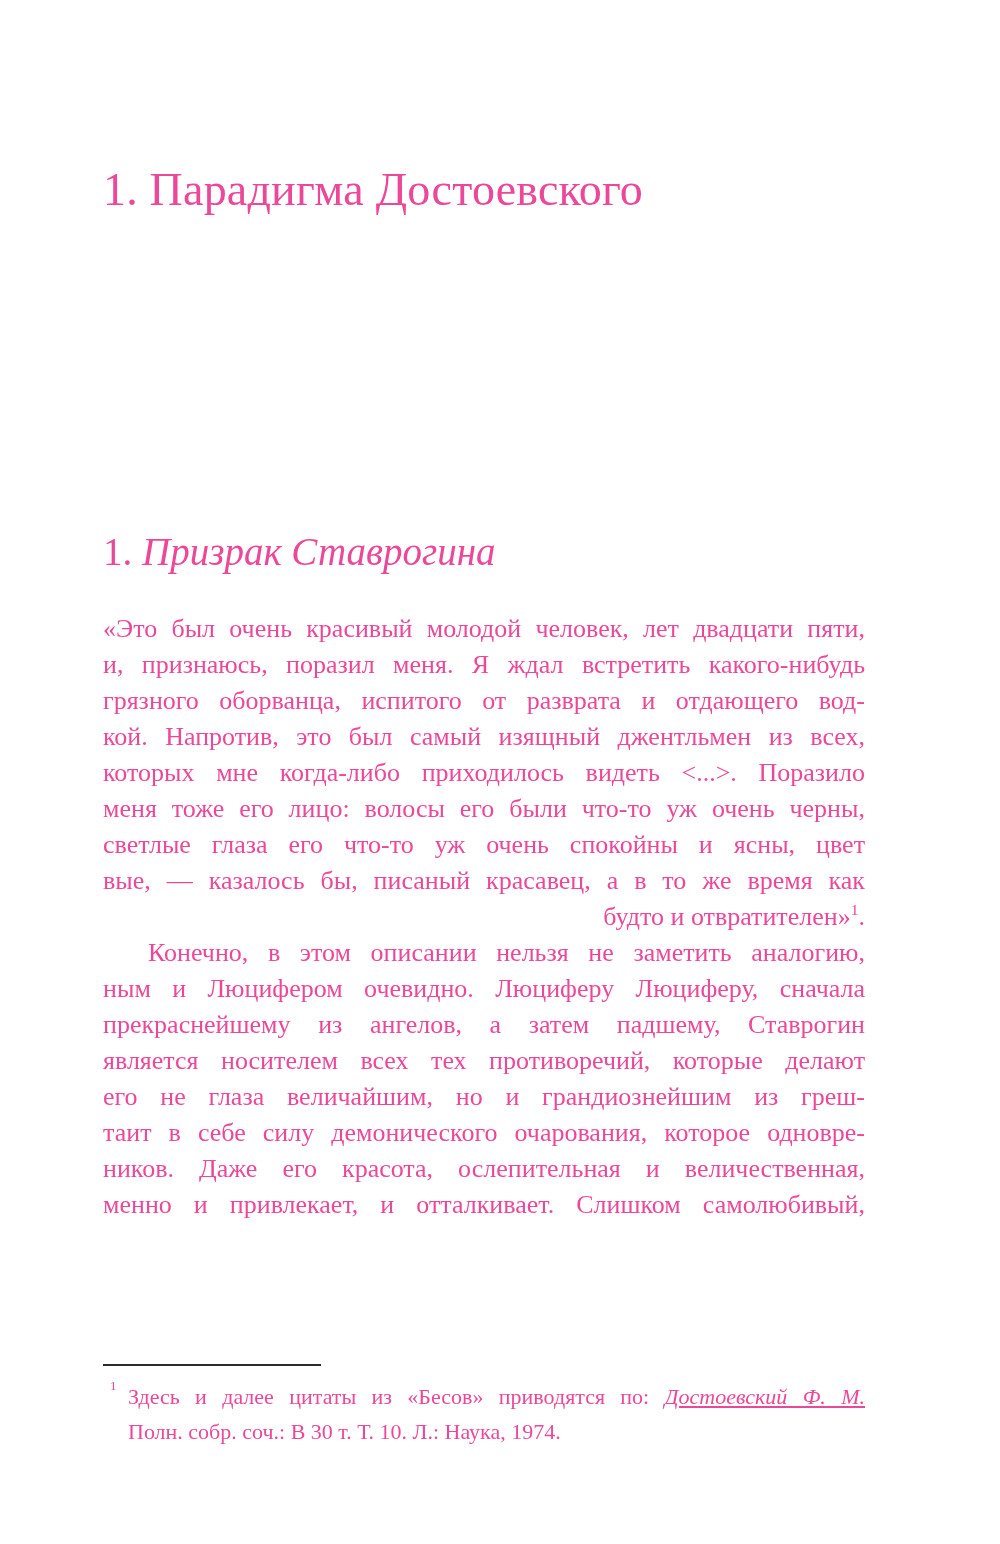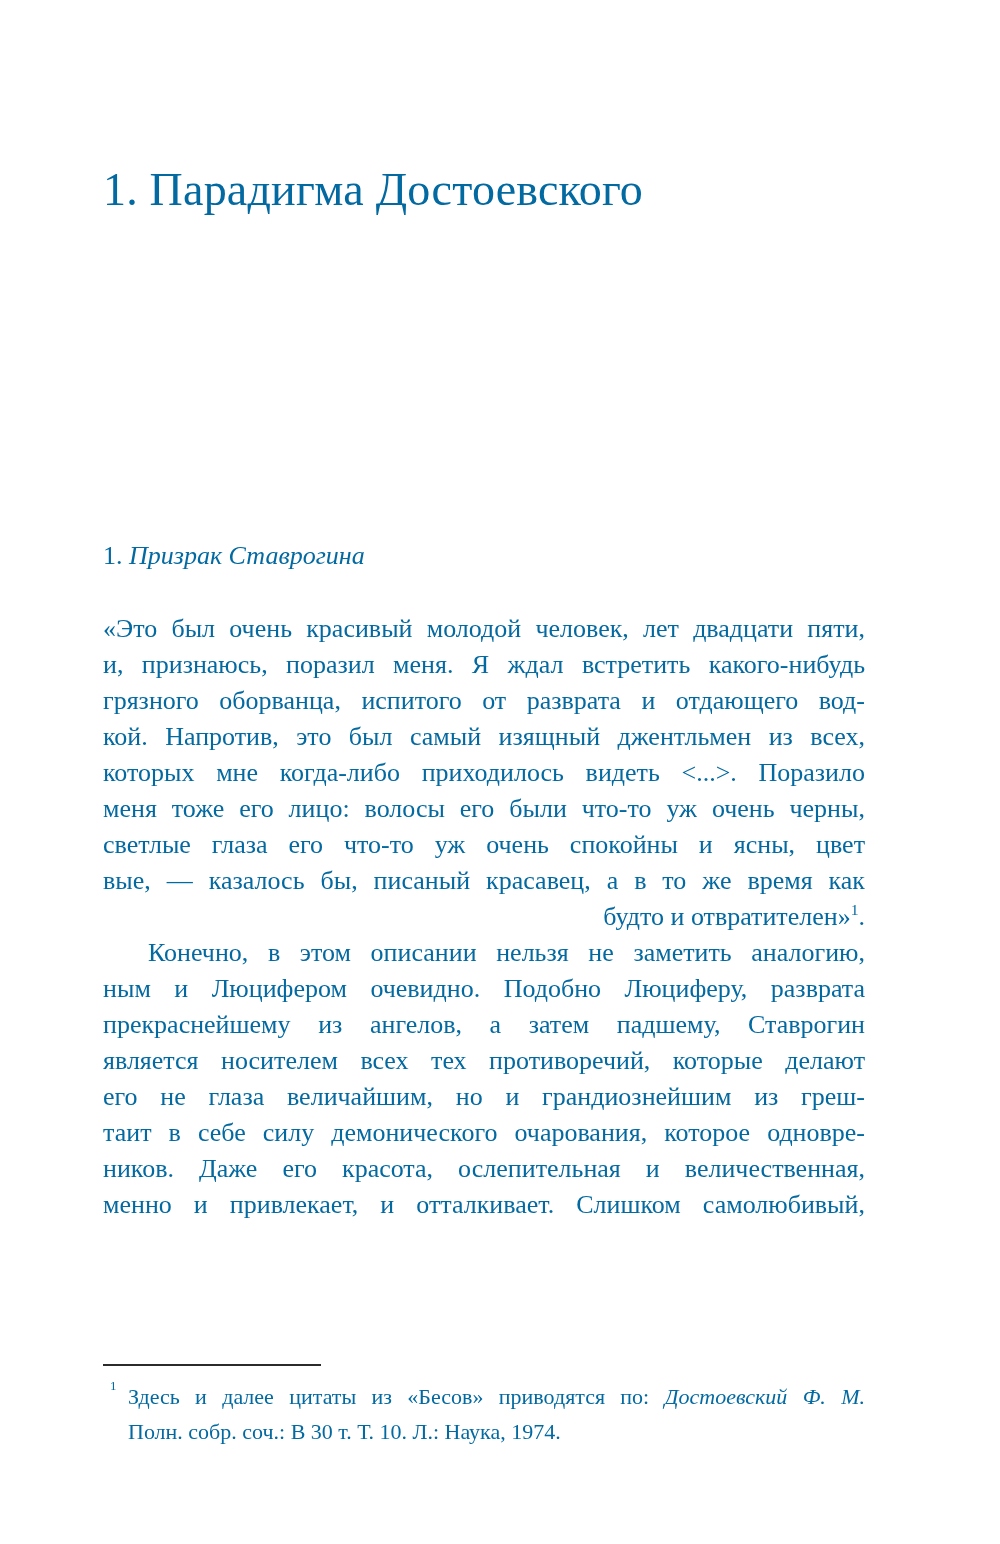--- a/index.html
+++ b/index.html
@@ -7,38 +7,38 @@
     padding: 0;
     background: #ffffff;
   }
   .page {
     position: relative;
     width: 1000px;
     height: 1544px;
     background: #ffffff;
     overflow: hidden;
     font-family: "Liberation Serif", "DejaVu Serif", serif;
-    color: #0369a1;
+    color: #ec4899;
   }
   .content {
     position: absolute;
     left: 103px;
     width: 762px;
   }
   .chapter-title {
     top: 164px;
     font-size: 46px;
     line-height: 1.15;
     font-weight: 400;
     letter-spacing: 0.2px;
     white-space: nowrap;
   }
   .section-heading {
-    top: 540px;
-    font-size: 26px;
+    top: 529px;
+    font-size: 39px;
     line-height: 1.2;
     font-weight: 400;
     white-space: nowrap;
   }
   .section-heading .heading-italic {
     font-style: italic;
   }
   .body-text {
     top: 611px;
     font-size: 26px;
@@ -83,20 +83,21 @@
   }
   .fn-line {
     line-height: 35px;
   }
   .fn-justify {
     text-align: justify;
     text-align-last: justify;
   }
   .fn-italic {
     font-style: italic;
+    text-decoration: underline;
   }
 </style>
 </head>
 <body>
 
 <div class="page">
 
   <h1 class="content chapter-title" style="position:absolute; margin:0;">1. Парадигма Достоевского</h1>
 
   <h2 class="content section-heading" style="position:absolute; margin:0;">
@@ -115,21 +116,21 @@
         <div class="jline">светлые глаза его что-то уж очень спокойны и ясны, цвет</div>
         <div class="jline">вые, — казалось бы, писаный красавец, а в то же время как</div>
       </div>
 
     <div class="plainline">
       <span>будто и отвратителен»</span><sup class="fn-ref">1</sup><span>.</span>
     </div>
 
     <div id="commentary-paragraph">
         <div class="jline">Конечно, в этом описании нельзя не заметить аналогию,</div>
-        <div class="jline">ным и Люцифером очевидно. Подобно Люциферу, разврата</div>
+        <div class="jline">ным и Люцифером очевидно. Люциферу Люциферу, сначала</div>
         <div class="jline">прекраснейшему из ангелов, а затем падшему, Ставрогин</div>
         <div class="jline">является носителем всех тех противоречий, которые делают</div>
         <div class="jline">его не глаза величайшим, но и грандиознейшим из греш-</div>
         <div class="jline">таит в себе силу демонического очарования, которое одновре-</div>
         <div class="jline">ников. Даже его красота, ослепительная и величественная,</div>
         <div class="jline">менно и привлекает, и отталкивает. Слишком самолюбивый,</div>
       </div>
   </div>
 
   <div class="content footnote-block" style="position:absolute;">

